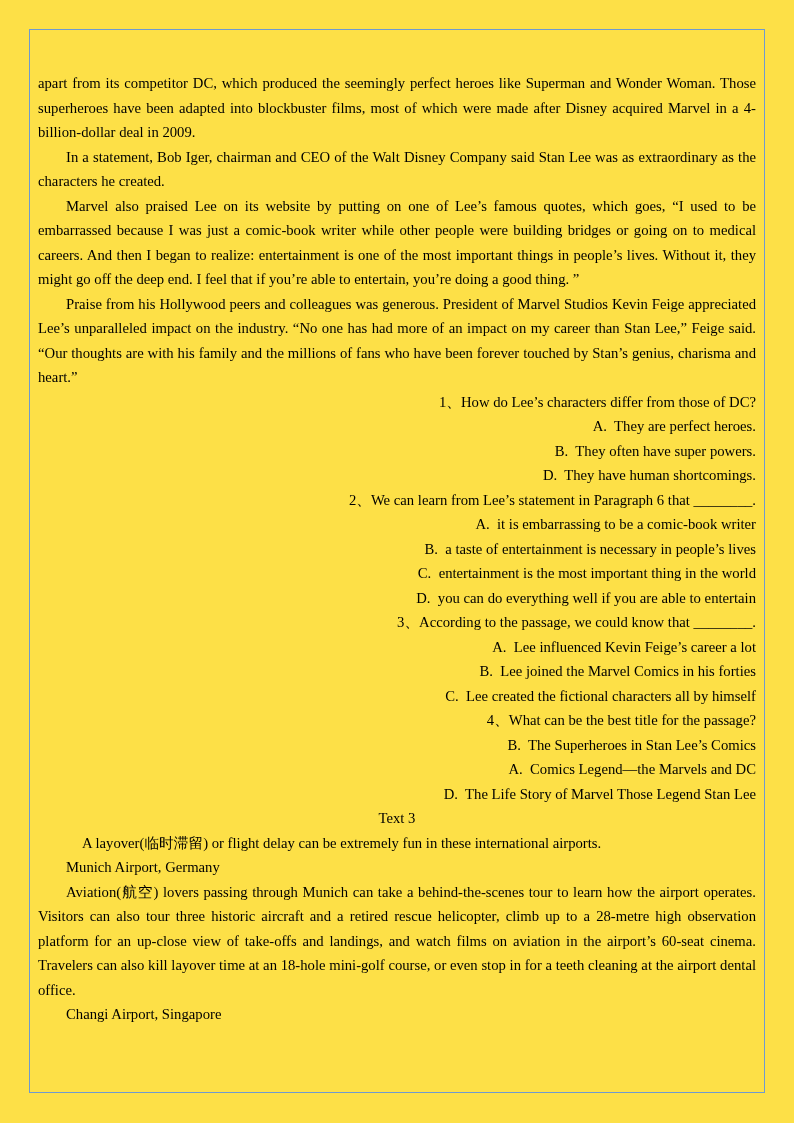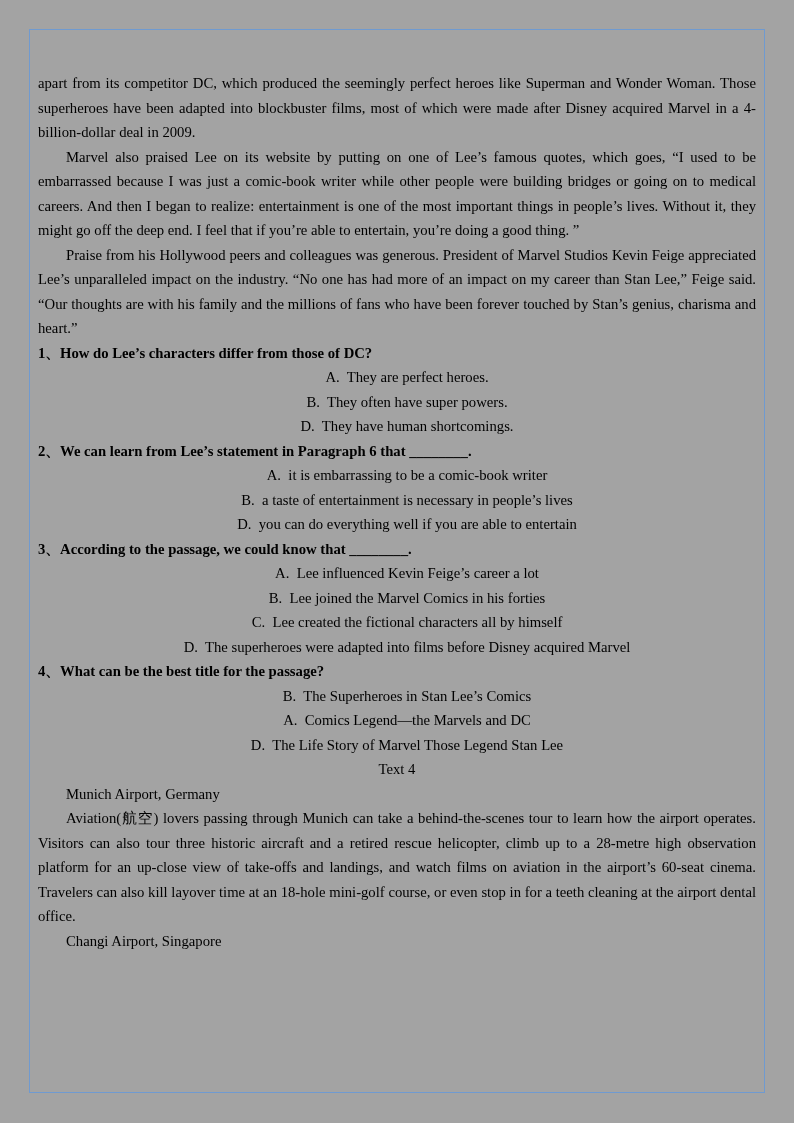--- a/index.html
+++ b/index.html
@@ -4,21 +4,21 @@
 <style>
   html, body {
     margin: 0;
     padding: 0;
     background: #ffffff;
   }
   .page {
     position: relative;
     width: 794px;
     height: 1123px;
-    background: #a3a3a3;
+    background: #fde047;
     overflow: hidden;
   }
   .page-frame {
     position: absolute;
     left: 29px;
     top: 29px;
     right: 29px;
     bottom: 30px;
     border: 1.5px solid #6f9ad0;
     pointer-events: none;
@@ -42,56 +42,57 @@
   }
   p.para-indent {
     text-align: justify;
     text-indent: 28px;
   }
   p.para-indent2 {
     text-align: justify;
     text-indent: 44px;
   }
   p.question {
-    text-align: left;
-    font-weight: bold;
+    text-align: right;
   }
   p.option {
-    text-align: center;
+    text-align: right;
     white-space: pre-wrap;
     margin-left: 20px;
   }
   p.heading {
     text-align: center;
   }
 </style>
 </head>
 <body>
 
 <div class="page">
   <div class="page-frame" style="border-color: rgb(111, 154, 208);"></div>
   <div class="content" style="color: rgb(0, 0, 0);">
       <p class="para">apart from its competitor DC, which produced the seemingly perfect heroes like Superman and Wonder Woman. Those superheroes have been adapted into blockbuster films, most of which were made after Disney acquired Marvel in a 4-billion-dollar deal in 2009.</p>
+      <p class="para-indent">In a statement, Bob Iger, chairman and CEO of the Walt Disney Company said Stan Lee was as extraordinary as the characters he created.</p>
       <p class="para-indent">Marvel also praised Lee on its website by putting on one of Lee’s famous quotes, which goes, “I used to be embarrassed because I was just a comic-book writer while other people were building bridges or going on to medical careers. And then I began to realize: entertainment is one of the most important things in people’s lives. Without it, they might go off the deep end. I feel that if you’re able to entertain, you’re doing a good thing. ”</p>
       <p class="para-indent">Praise from his Hollywood peers and colleagues was generous. President of Marvel Studios Kevin Feige appreciated Lee’s unparalleled impact on the industry. “No one has had more of an impact on my career than Stan Lee,” Feige said. “Our thoughts are with his family and the millions of fans who have been forever touched by Stan’s genius, charisma and heart.”</p>
       <p class="question">1、How do Lee’s characters differ from those of DC?</p>
       <p class="option">A.  They are perfect heroes.</p>
       <p class="option">B.  They often have super powers.</p>
       <p class="option">D.  They have human shortcomings.</p>
       <p class="question">2、We can learn from Lee’s statement in Paragraph 6 that ________.</p>
       <p class="option">A.  it is embarrassing to be a comic-book writer</p>
       <p class="option">B.  a taste of entertainment is necessary in people’s lives</p>
+      <p class="option">C.  entertainment is the most important thing in the world</p>
       <p class="option">D.  you can do everything well if you are able to entertain</p>
       <p class="question">3、According to the passage, we could know that ________.</p>
       <p class="option">A.  Lee influenced Kevin Feige’s career a lot</p>
       <p class="option">B.  Lee joined the Marvel Comics in his forties</p>
       <p class="option">C.  Lee created the fictional characters all by himself</p>
-      <p class="option">D.  The superheroes were adapted into films before Disney acquired Marvel</p>
       <p class="question">4、What can be the best title for the passage?</p>
       <p class="option">B.  The Superheroes in Stan Lee’s Comics</p>
       <p class="option">A.  Comics Legend—the Marvels and DC</p>
       <p class="option">D.  The Life Story of Marvel Those Legend Stan Lee</p>
-      <p class="heading">Text 4</p>
+      <p class="heading">Text 3</p>
+      <p class="para-indent2">A layover(临时滞留) or flight delay can be extremely fun in these international airports.</p>
       <p class="para-indent">Munich Airport, Germany</p>
       <p class="para-indent">Aviation(航空) lovers passing through Munich can take a behind-the-scenes tour to learn how the airport operates. Visitors can also tour three historic aircraft and a retired rescue helicopter, climb up to a 28-metre high observation platform for an up-close view of take-offs and landings, and watch films on aviation in the airport’s 60-seat cinema. Travelers can also kill layover time at an 18-hole mini-golf course, or even stop in for a teeth cleaning at the airport dental office.</p>
       <p class="para-indent">Changi Airport, Singapore</p>
     </div>
 </div>
 
 </body></html>

